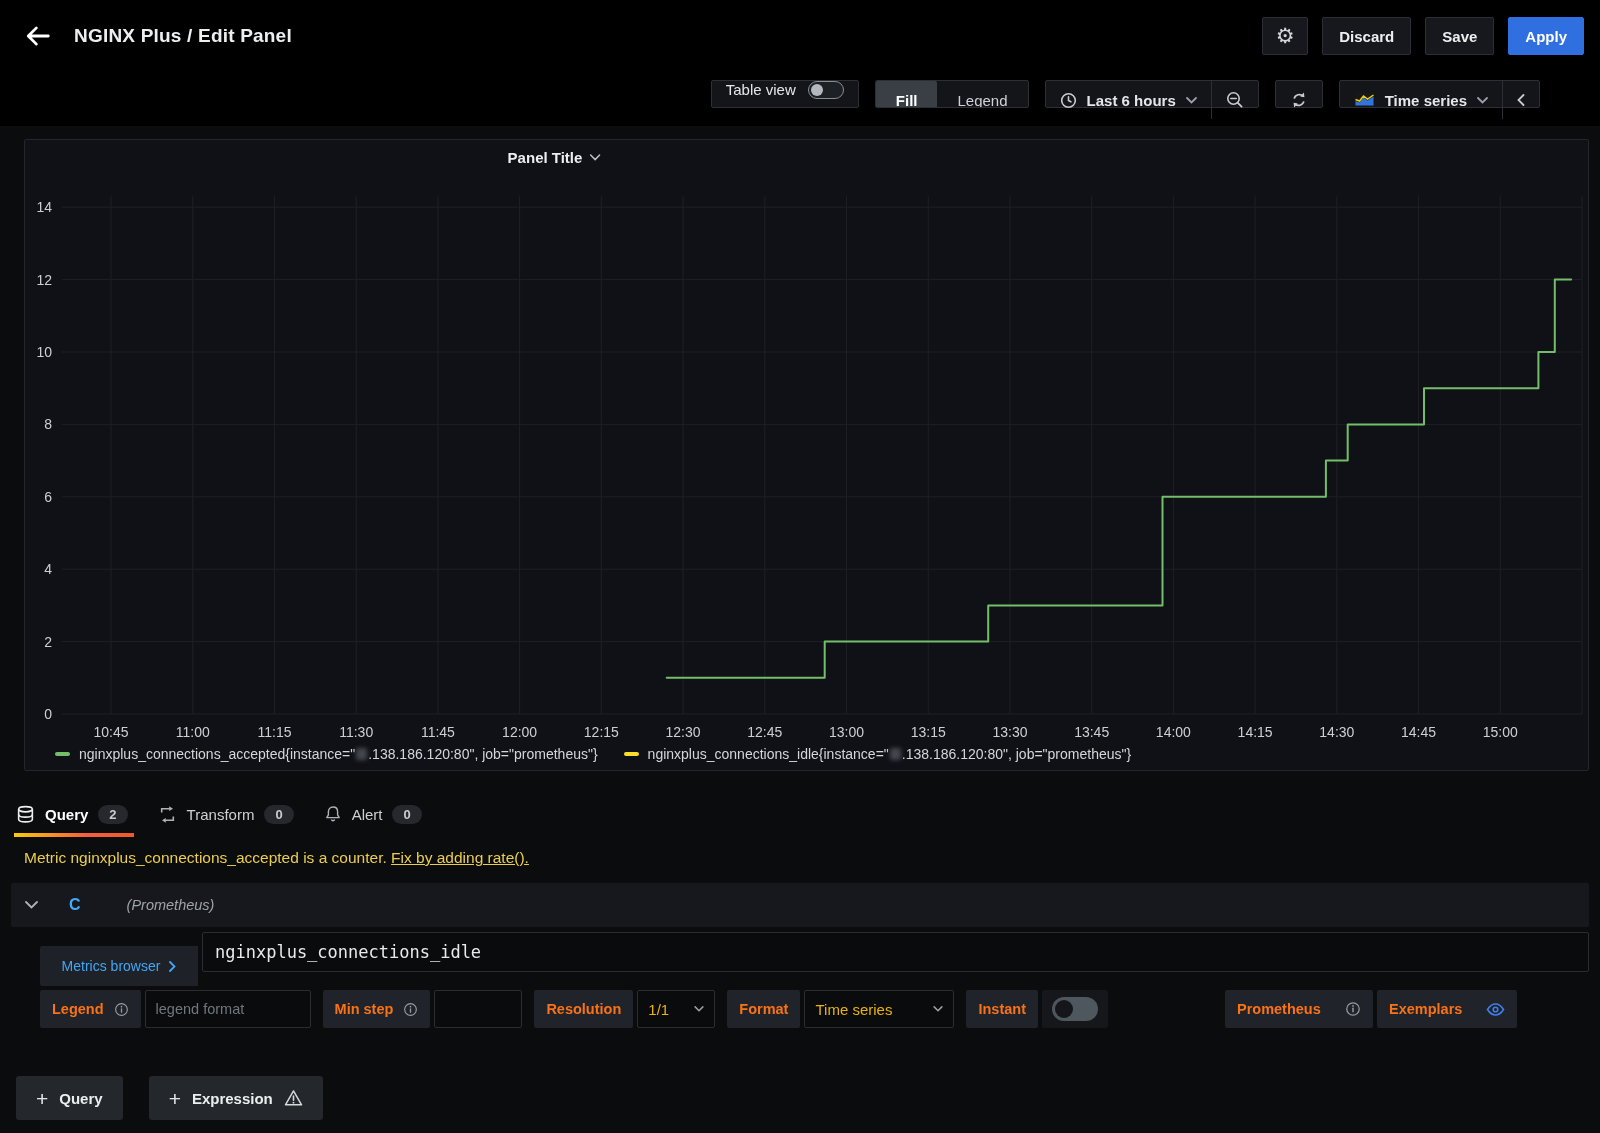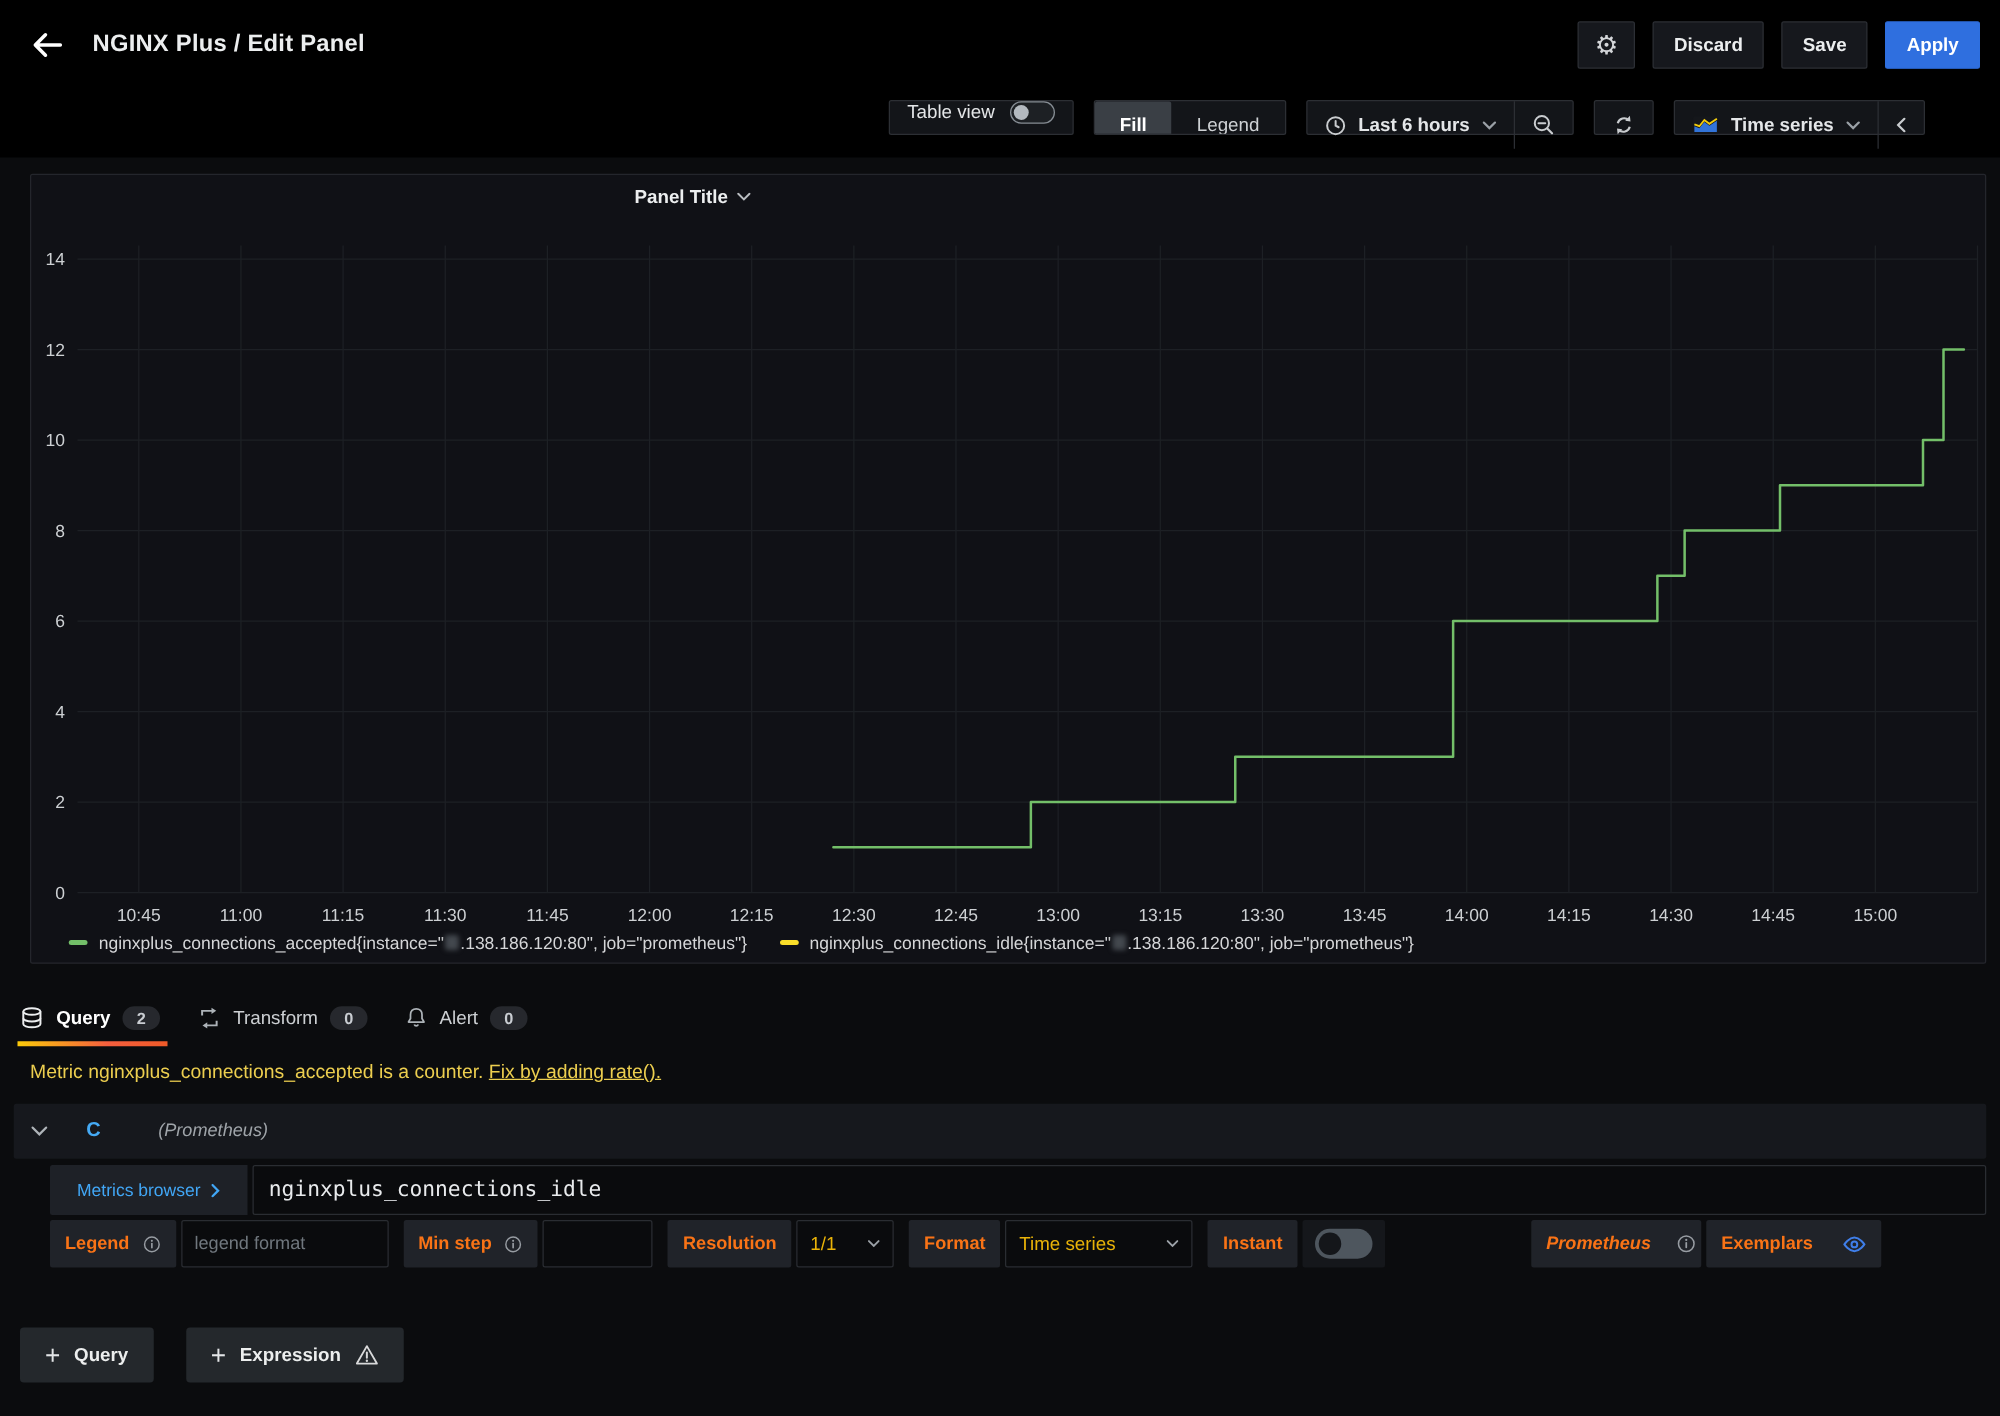--- a/index.html
+++ b/index.html
@@ -97,21 +97,21 @@
     display:flex; align-items:center; padding-left:14px;
   }
   .q-chevron { cursor:pointer; width:26px; display:flex; }
   .q-refid { color:#45aaf5; font-weight:700; font-size:16px; margin-left:18px; }
   .q-ds { color:#9fa4a9; font-style:italic; font-size:14.5px; margin-left:46px; }
   .q-body { padding:5px 0 0 29px; }
   .metrics-row { display:flex; }
   .metrics-btn {
     width:158px; height:40px; background:#1e2127; border:none; border-radius:2px 0 0 2px;
     color:#41a6f5; font-size:14px; font-weight:500; font-family:inherit;
-    display:flex; align-items:center; justify-content:center; gap:9px; cursor:pointer;
+    display:flex; align-items:center; justify-content:center; gap:9px; cursor:pointer;margin-top:14px;
   }
   .code-input {
     flex:1; height:40px; margin-left:4px;
     background:#0a0b0d; border:1px solid #2a2d32; border-radius:2px;
     color:#e8eaec; font-family:"DejaVu Sans Mono", monospace; font-size:17px;
     padding:0 12px; outline:none;
   }
   .options-row { margin-top:4px; display:flex; align-items:center; }
   .olabel {
     background:#202329; height:38px; border-radius:2px;
@@ -444,21 +444,21 @@
 
       <div class="olabel ml12">
         <span>Instant</span>
       </div>
       <div class="toggle-box ml4">
         <span class="switch-lg">
             <span class="knob"></span>
           </span>
       </div>
 
-      <div class="olabel ml117" style="width:136px;font-style:italic;">
+      <div class="olabel ml117" style="width:148px;">
         <span>Prometheus</span>
         <span class="sp"></span>
         <span>
           <svg width="16" height="16" viewBox="0 0 18 18" fill="none">
               <circle cx="9" cy="9" r="7" stroke="#979ca2" stroke-width="1.4"></circle>
               <path d="M9 8.2 v4" stroke="#979ca2" stroke-width="1.6" stroke-linecap="round"></path>
               <circle cx="9" cy="5.6" r="1" fill="#979ca2"></circle>
             </svg>
         </span>
       </div>

